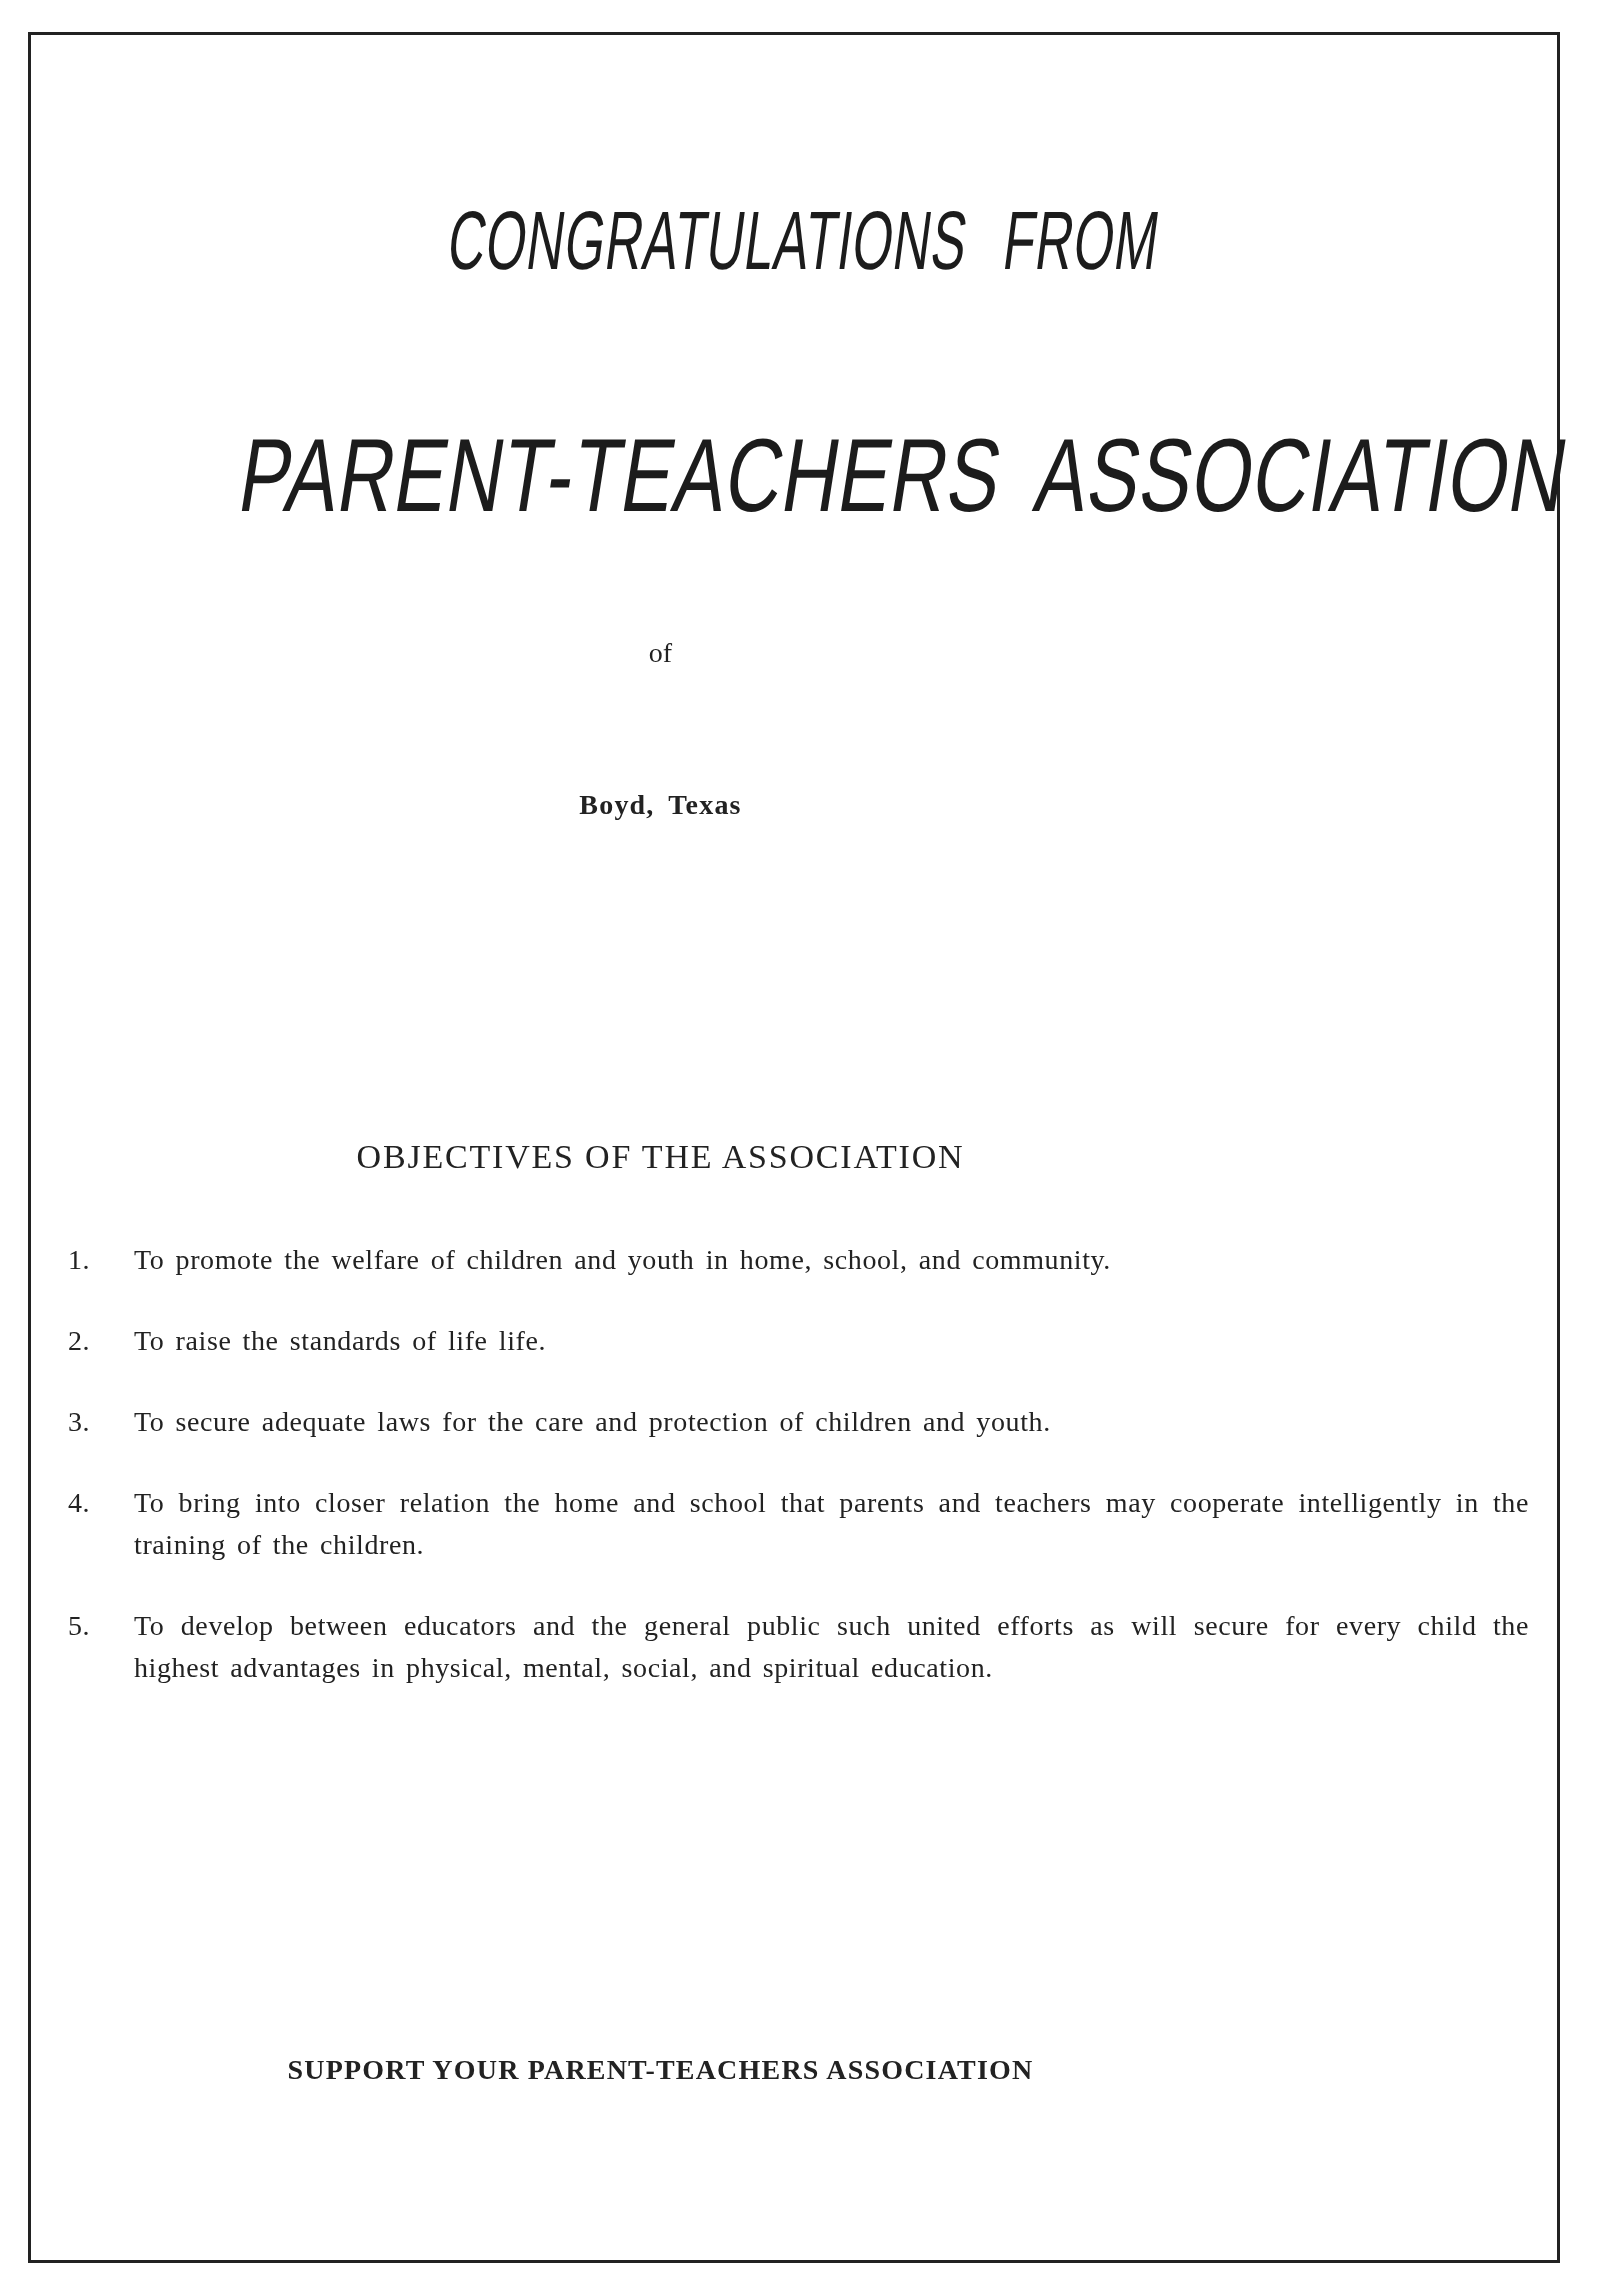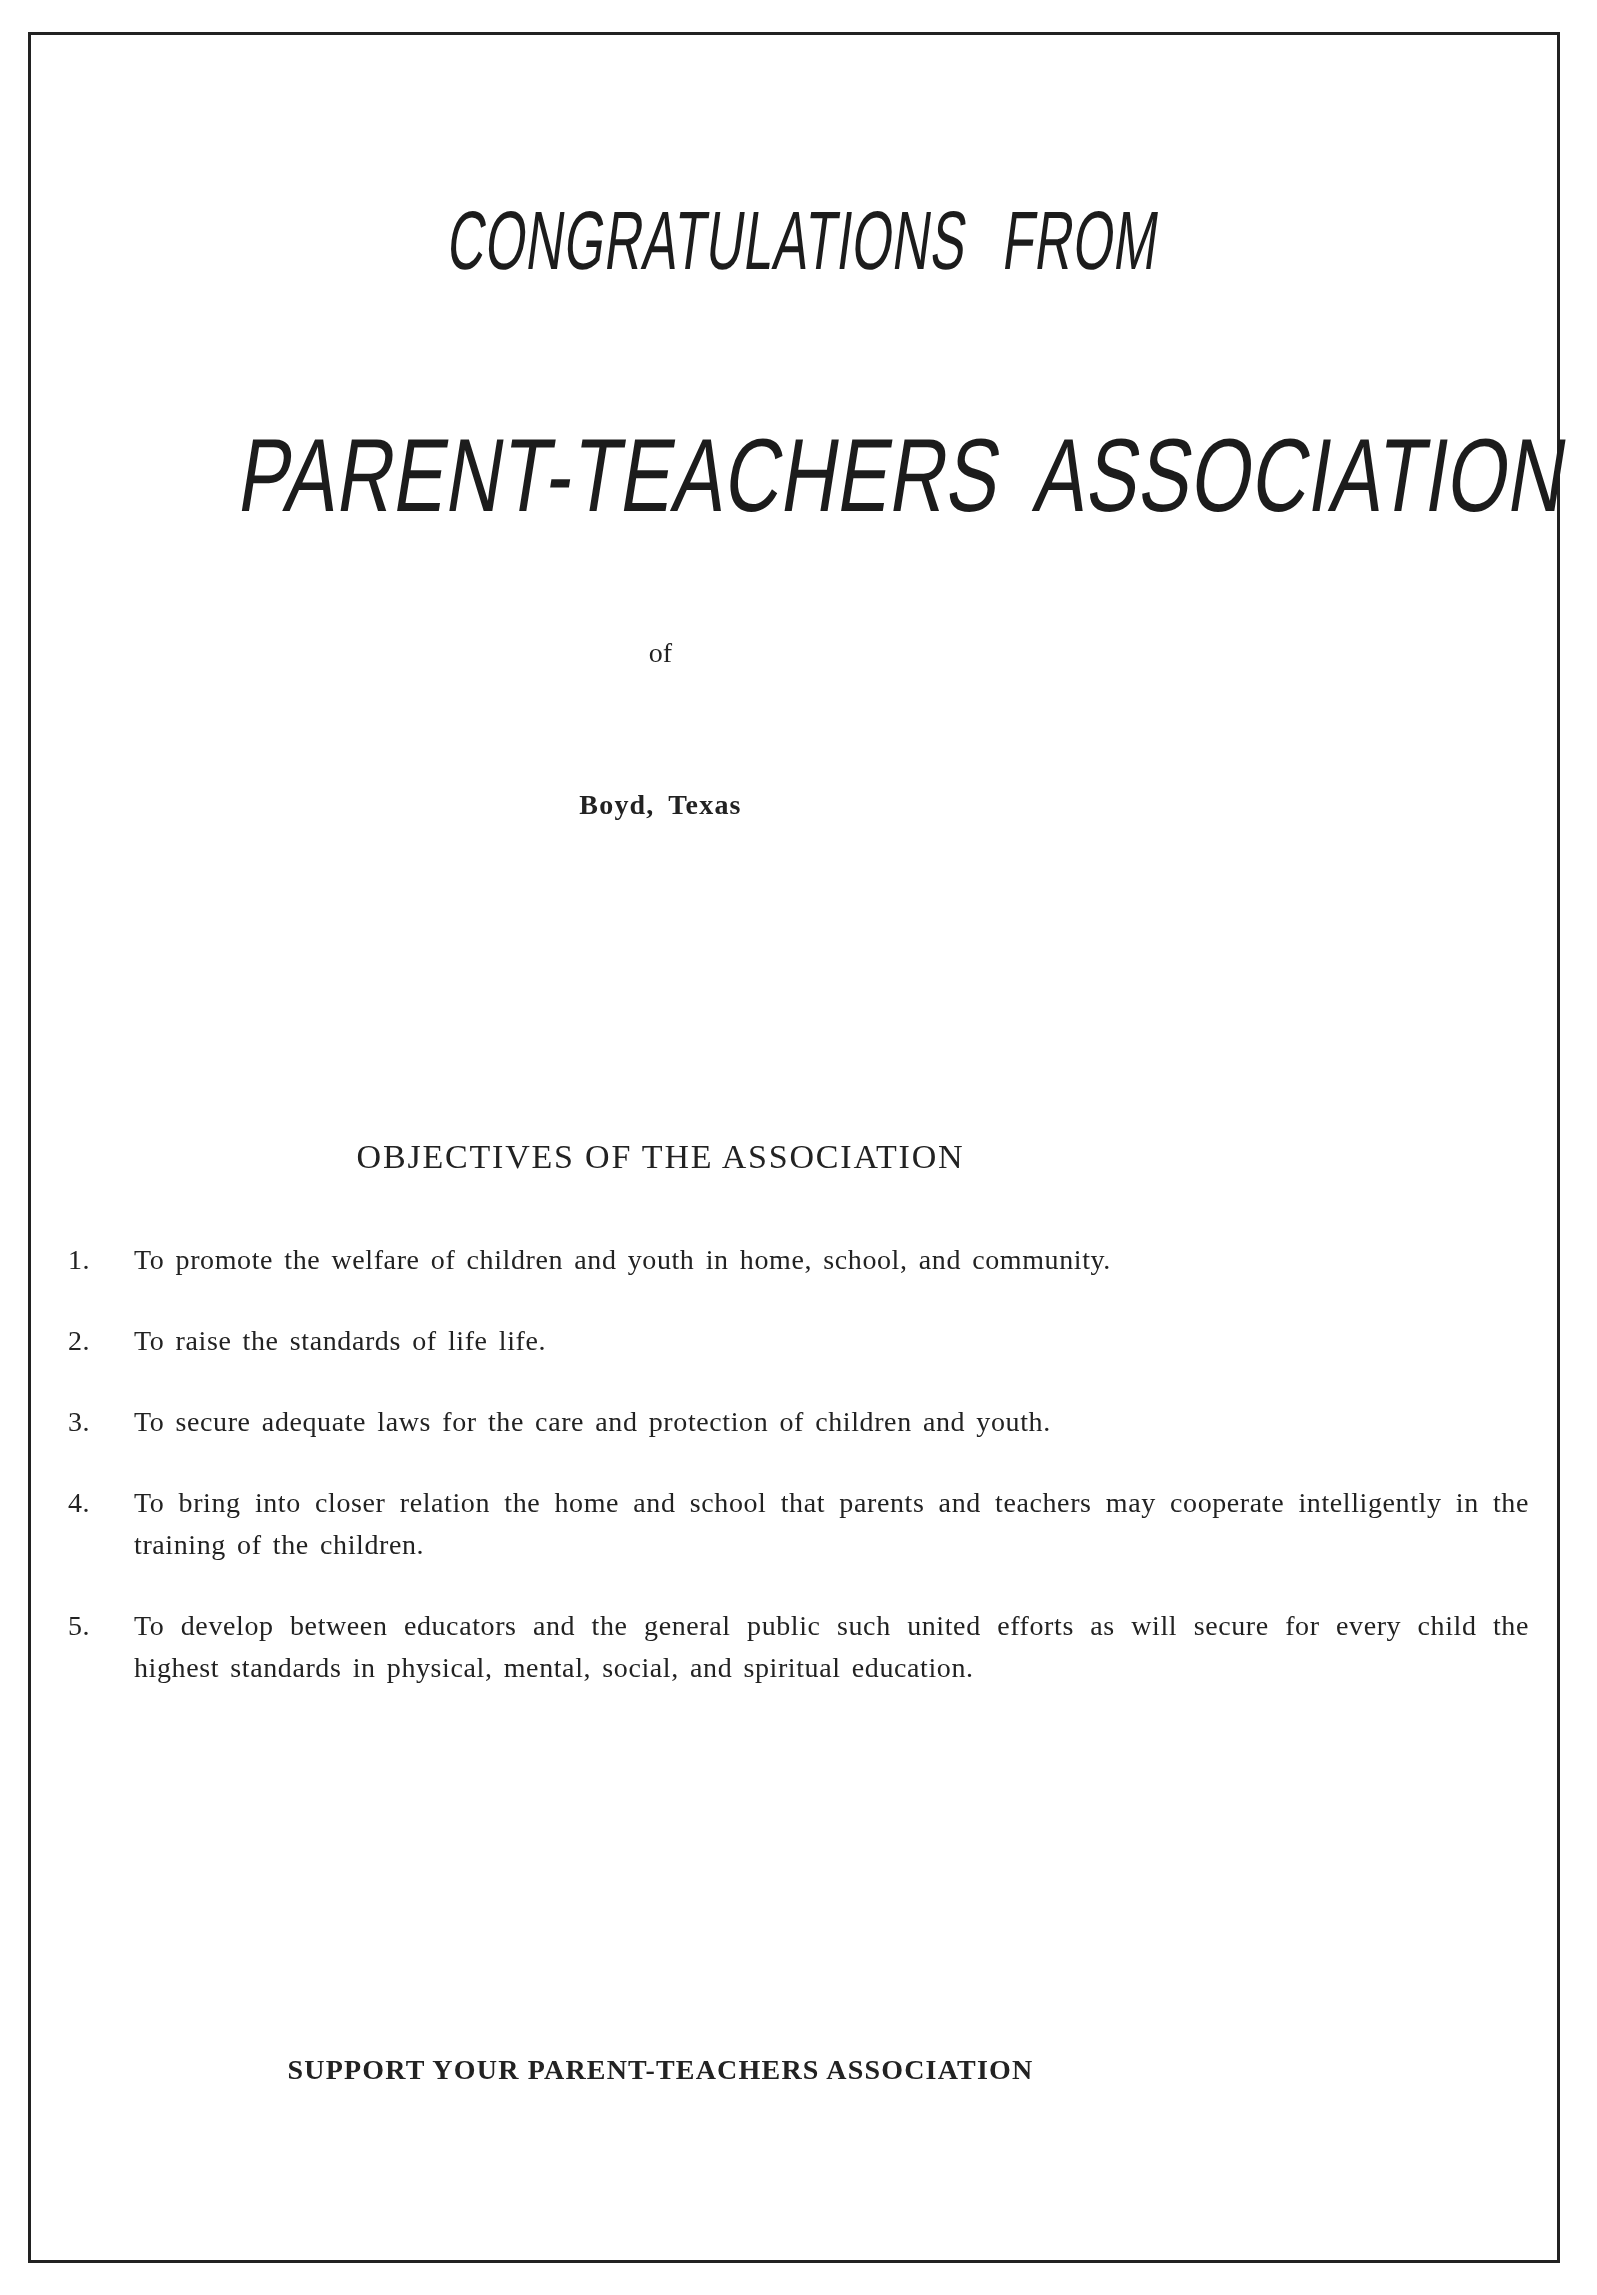--- a/index.html
+++ b/index.html
@@ -142,18 +142,18 @@
   <li class="objective">
     <span class="num">3.</span>
     <span class="text">To secure adequate laws for the care and protection of children and youth.</span>
   </li>
   <li class="objective">
     <span class="num">4.</span>
     <span class="text">To bring into closer relation the home and school that parents and teachers may cooperate intelligently in the training of the children.</span>
   </li>
   <li class="objective">
     <span class="num">5.</span>
-    <span class="text">To develop between educators and the general public such united efforts as will secure for every child the highest standards in physical, mental, social, and spiritual education.</span>
+    <span class="text">To develop between educators and the general public such united efforts as will secure for every child the highest advantages in physical, mental, social, and spiritual education.</span>
   </li>
 </ol>
 
 <div class="centered footer-line">SUPPORT YOUR PARENT-TEACHERS ASSOCIATION</div>
 
 
 </body></html>

